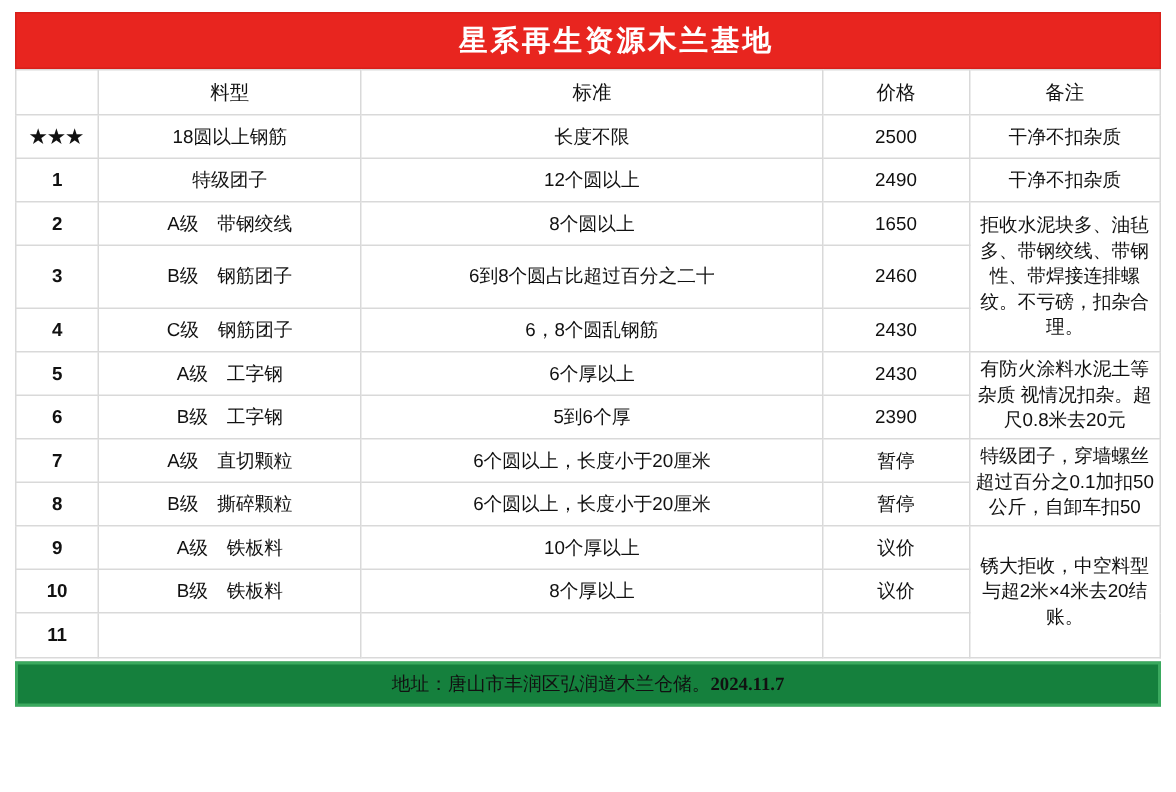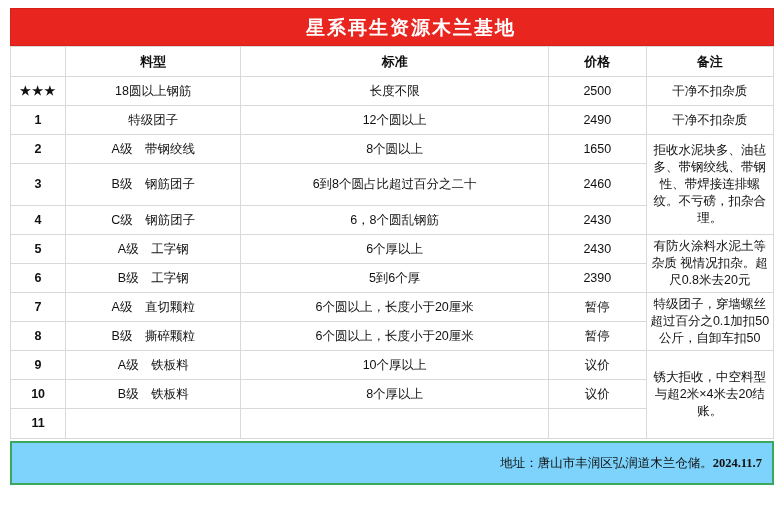--- a/index.html
+++ b/index.html
@@ -36,21 +36,21 @@
   table.price th, table.price td {
     border: 1px solid #d9d9d9;
     font-size: 12.5px;
     color: #111111;
     text-align: center;
     vertical-align: middle;
     padding: 2px 3px;
     line-height: 1.35;
   }
   table.price th {
-    font-weight: bold;
+    font-weight: normal;
     font-size: 13px;
     height: 30px;
   }
   .c-idx { width: 52px; font-weight: bold; }
   .c-type { width: 165px; }
   .c-std { width: 290px; }
   .c-price { width: 92px; }
   .c-note { width: 120px; }
   td.idx { font-weight: bold; font-size: 13px; }
   td.stars { font-size: 13px; letter-spacing: 1px; }
@@ -63,25 +63,25 @@
   tr.tall { height: 42px; }
   tr.empty-row { height: 30px; }
   .footer-note {
     font-size: 12.5px;
     color: #111111;
     padding: 8px 2px 6px 2px;
     line-height: 1.5;
   }
   .addr-bar {
     border: 2px solid #3aa95e;
-    background: #7dd3fc;
-    height: 44px;
+    background: #15803d;
+    height: 30px;
     display: flex;
     align-items: center;
-    justify-content: flex-end;
+    justify-content: center;
     padding: 0 10px;
     font-size: 12.5px;
     color: #111111;
     margin-top: 2px;
   }
   .addr-bar .date { font-weight: bold; font-family: Liberation Serif, serif; }
 </style>
 </head>
 <body>
 

